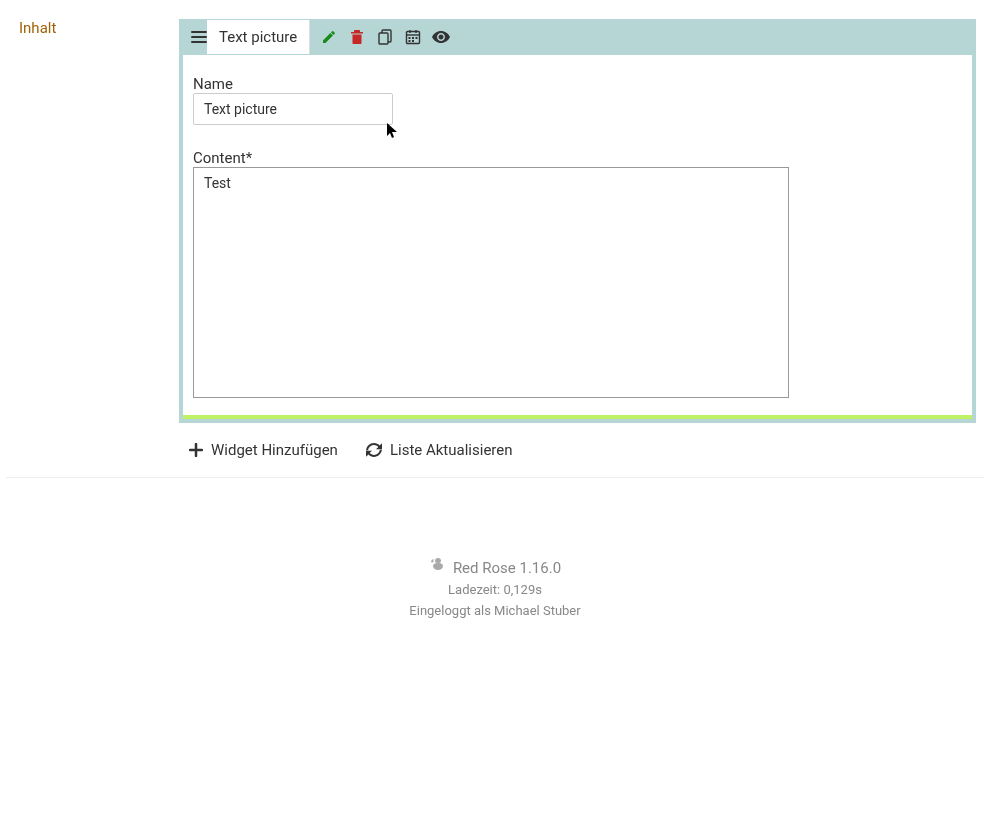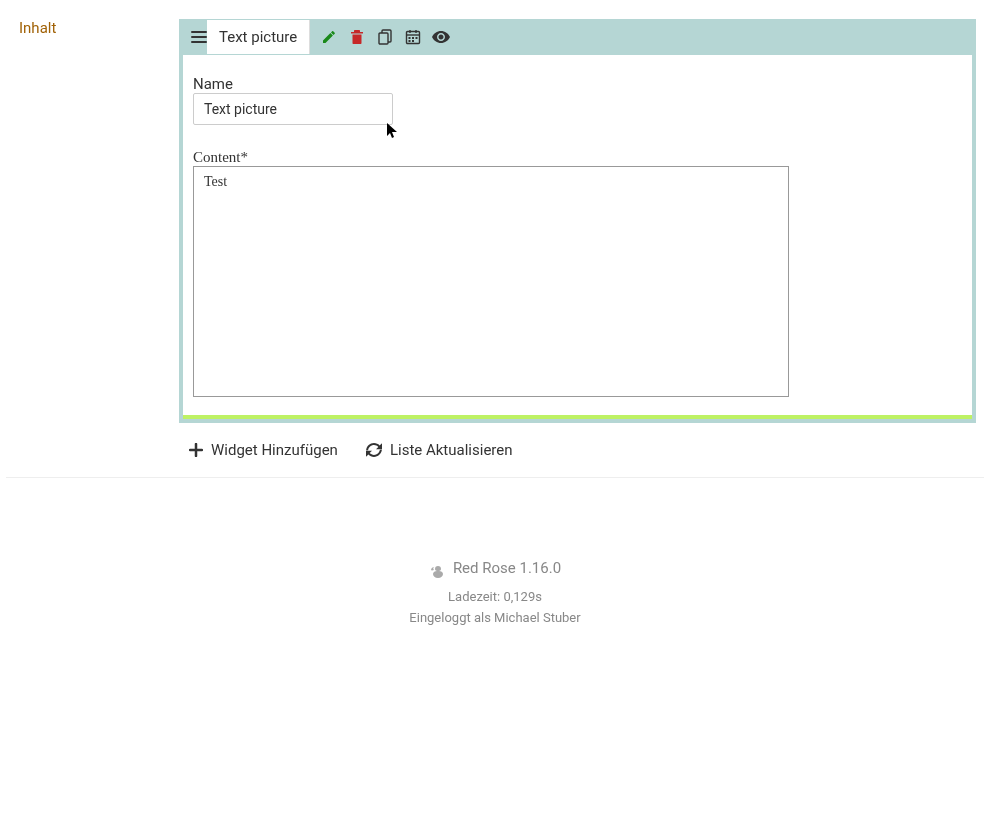--- a/index.html
+++ b/index.html
@@ -74,21 +74,21 @@
     .widget-body {
       background: #fff;
       padding: 14px 14px 14px 10px;
     }
     .form-row {
       display: flex;
       align-items: flex-start;
       margin-bottom: 18px;
       flex-direction: column;
     }
-    .form-row:last-child { margin-bottom: 0; font-family: Liberation Serif, serif; }
+    .form-row:last-child { margin-bottom: 0; }
     .form-label {
       width: 150px;
       color: #333;
       font-size: 15px;
       padding-top: 6px;
     }
     .form-input {
       flex: 1;
     }
     .text-input {
@@ -153,21 +153,21 @@
       right: 0;
       top: 556px;
       text-align: center;
       color: #888;
       font-size: 13px;
       line-height: 1.6;
     }
     .footer .app-line {
       font-size: 15px;
       display: inline-flex;
-      align-items: flex-end;
+      align-items: flex-start;
       gap: 6px;
     }
     .cursor-arrow {
       position: absolute;
       left: 387px;
       top: 123px;
       pointer-events: none;
     }
     svg { display: block; }
   </style>

